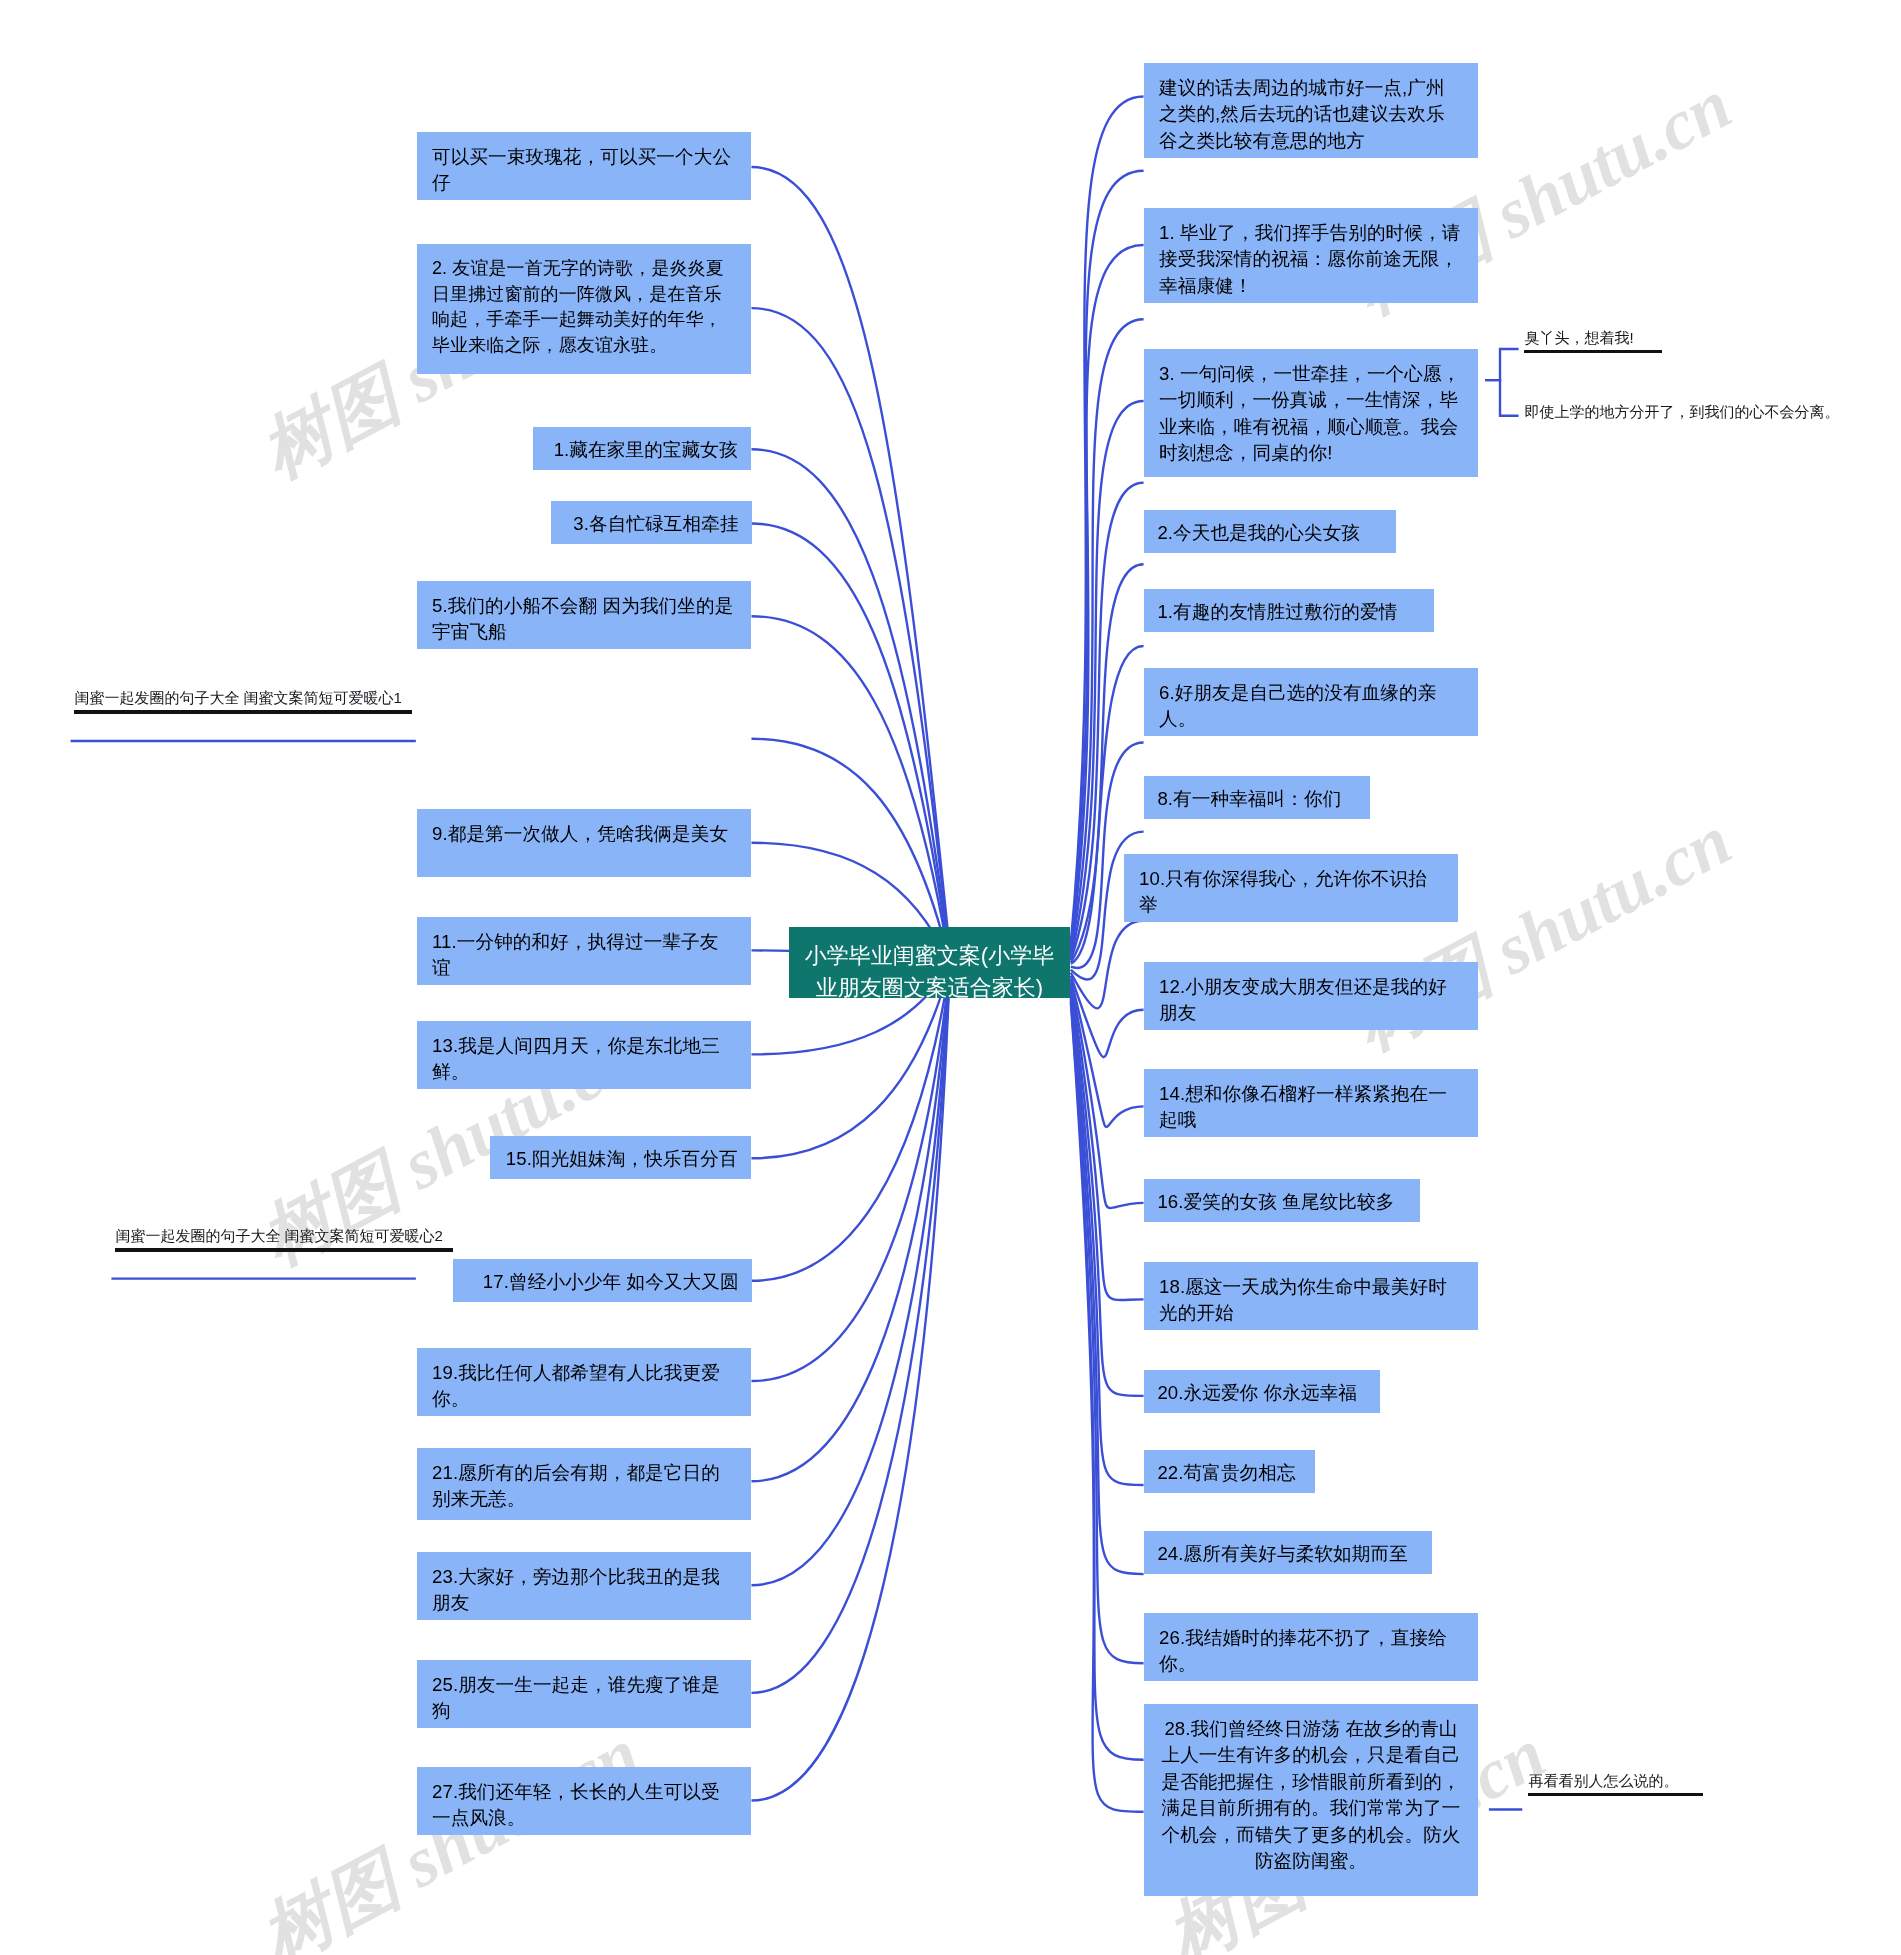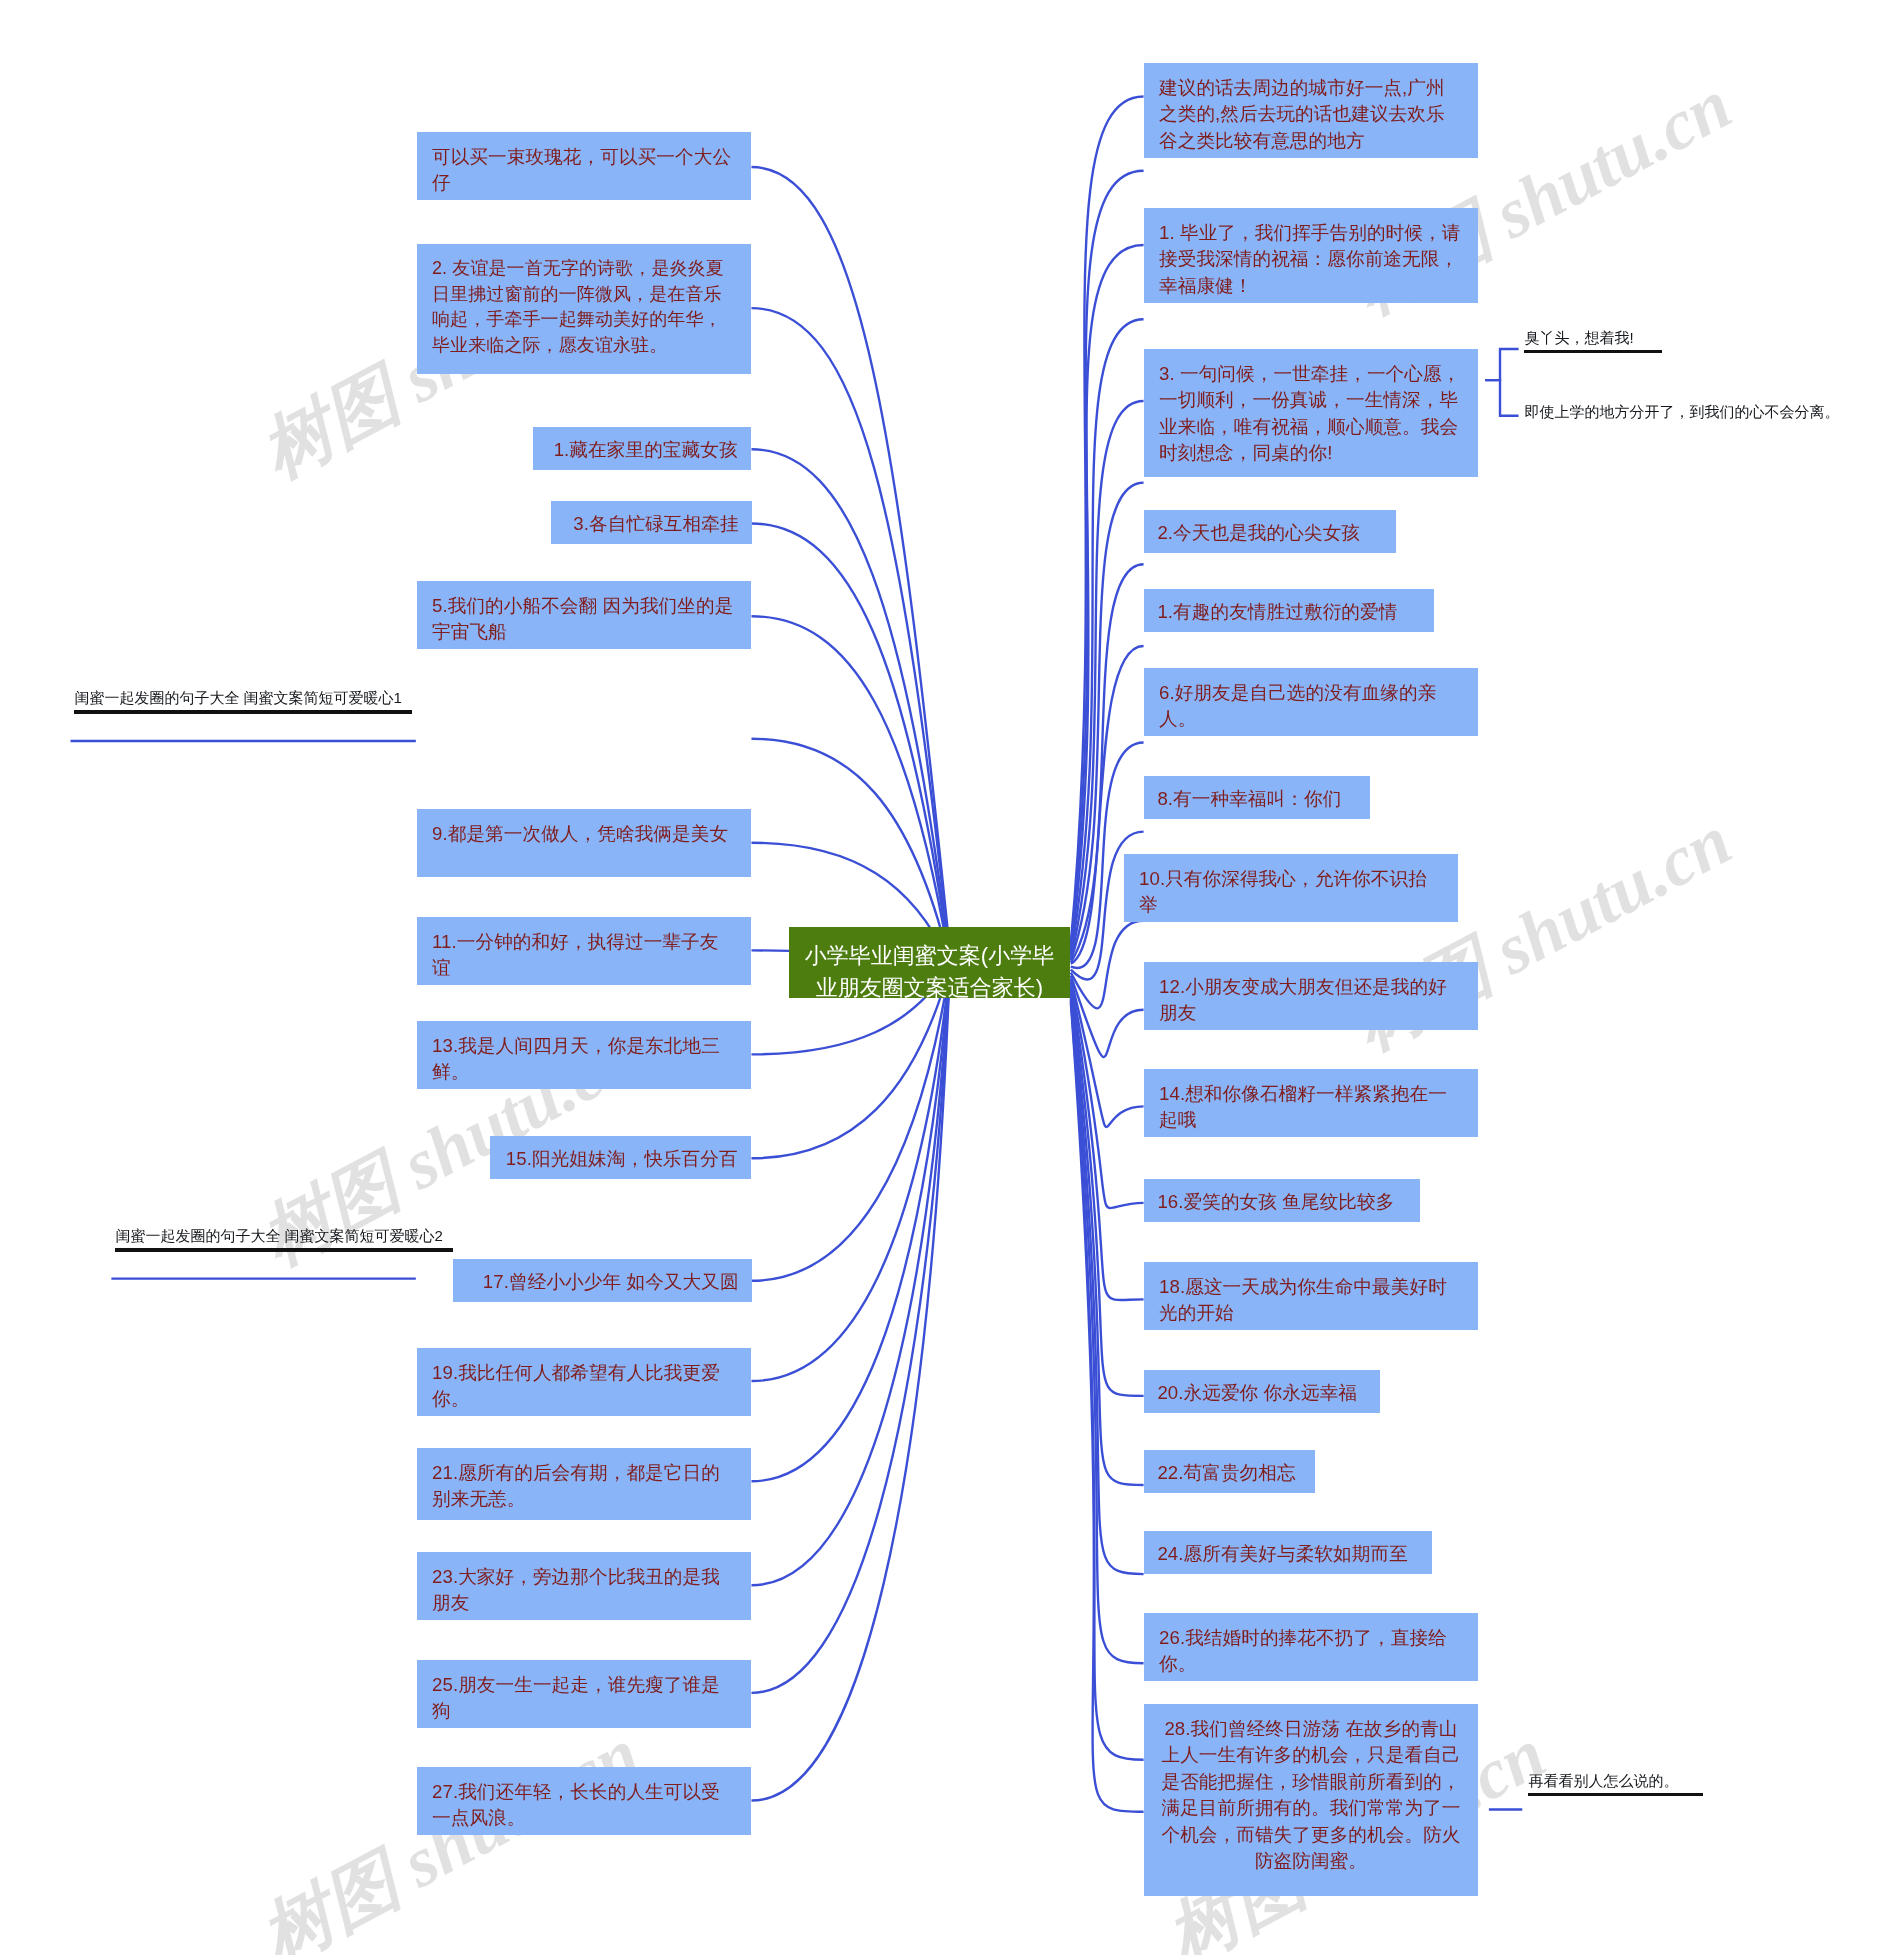--- a/index.html
+++ b/index.html
@@ -7,32 +7,32 @@
     font-family:"Liberation Sans","DejaVu Sans",sans-serif;
     width:1901px;height:1955px;position:relative;overflow:hidden;
     color:#1a1a1a;
   }
   #canvas{position:absolute;left:0;top:0;width:1901px;height:1955px;}
   svg.links{position:absolute;left:0;top:0;width:1901px;height:1955px;pointer-events:none;}
 
   .node{
     position:absolute;
     background:#8ab4f8;
-    color:#7f1d1d;
+    color:#000000;
     font-size:18.6px;
     line-height:1.42;
     padding:12px 15px;
     box-sizing:border-box;
     letter-spacing:0.1px;
     word-break:break-all;
   }
   .node.right-align{text-align:right;}
   .root{
     position:absolute;
-    background:#4d7c0f;
+    background:#0f766e;
     color:#ffffff;
     font-size:22px;
     line-height:1.45;
     text-align:center;
     padding:13.4px 15px;
     box-sizing:border-box;
   }
   .leaf{
     position:absolute;
     font-size:15px;

